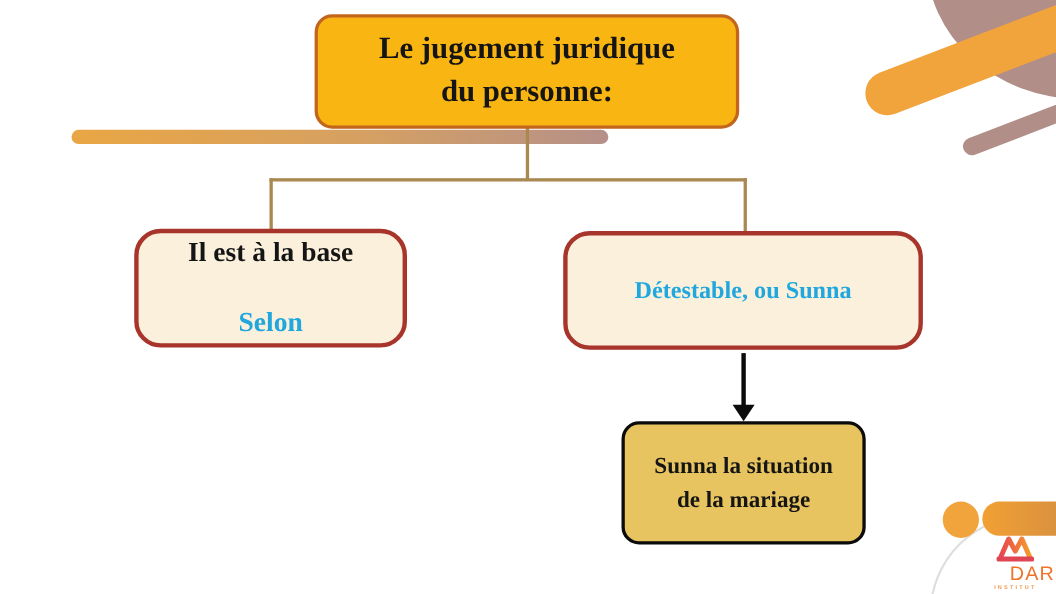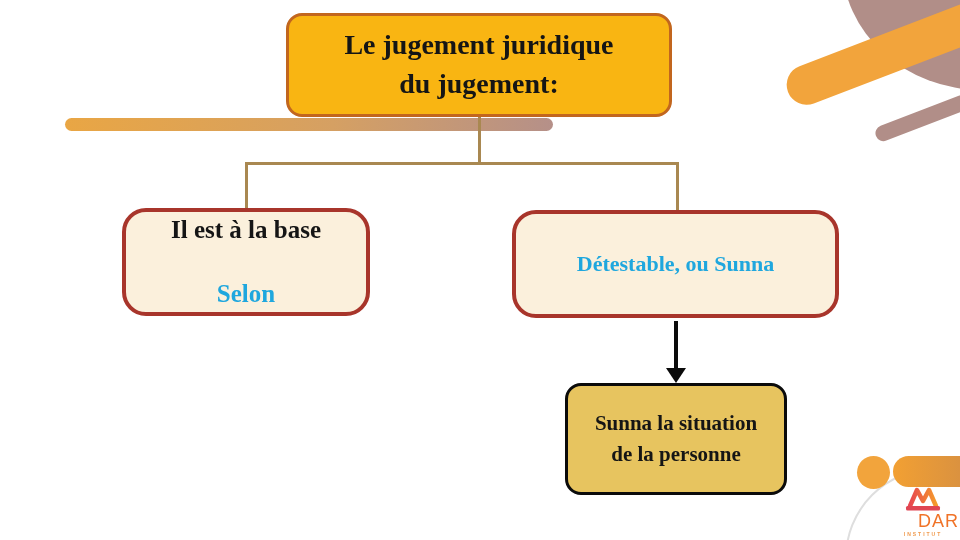--- a/index.html
+++ b/index.html
@@ -143,35 +143,35 @@
 <div class="abs tree-line stub-vertical"></div>
 <div class="abs tree-line tree-horizontal"></div>
 <div class="abs tree-line left-vertical"></div>
 <div class="abs tree-line right-vertical"></div>
 
 <div class="abs arrow-shaft"></div>
 <div class="abs arrow-head"></div>
 
 <div class="abs node title-box">
   <div>Le jugement juridique</div>
-  <div>du jugement:</div>
+  <div>du personne:</div>
 </div>
 
 <div class="abs node base-box">
   <div>Il est à la base</div>
   <div class="blue-text">Selon</div>
 </div>
 
 <div class="abs node devenir-box">
   <div class="blue-text">Détestable, ou Sunna</div>
 </div>
 
 <div class="abs node selon-box">
   <div>Sunna la situation</div>
-  <div>de la personne</div>
+  <div>de la mariage</div>
 </div>
 
 <div class="abs arc-gray"></div>
 <div class="abs circle-orange-bottom"></div>
 <div class="abs pill-orange-bottom"></div>
 
 <div class="abs logo">
   <svg class="logo-icon" viewBox="0 0 40 26">
     <defs>
       <linearGradient id="mgrad" x1="0" y1="0" x2="1" y2="0">

